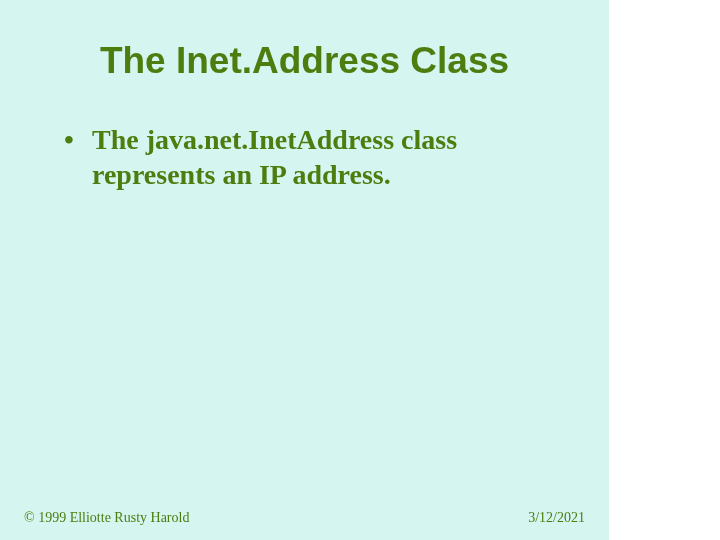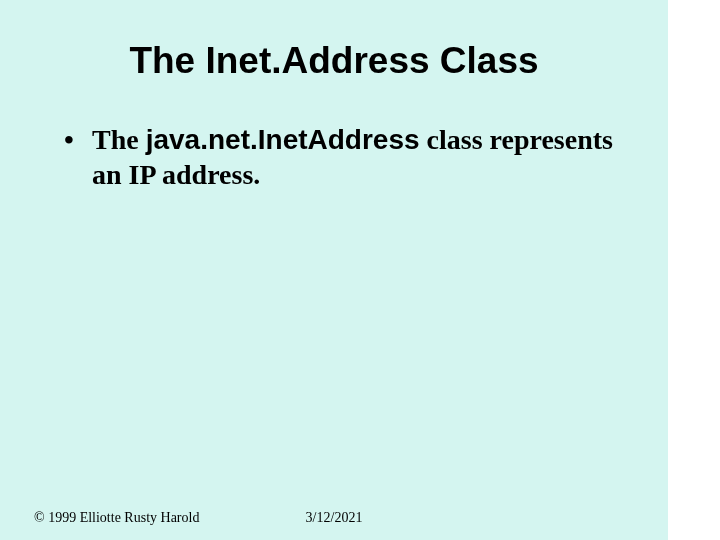--- a/index.html
+++ b/index.html
@@ -3,28 +3,28 @@
 <meta charset="utf-8">
 <style>
   html, body {
     margin: 0;
     padding: 0;
     width: 720px;
     height: 540px;
     overflow: hidden;
   }
   .slide {
-    width: 668px;
+    width: 609px;
     height: 540px;
     background: #d4f5f0;
     box-sizing: border-box;
     padding: 30px 48px 20px 48px;
     position: relative;
     font-family: "Times New Roman", Times, serif;
-    color: #000000;
+    color: #4d7c0f;
   }
   .title {
     text-align: center;
     font-family: Arial, Helvetica, sans-serif;
     font-weight: 700;
     font-size: 37px;
     margin: 10px 0 40px 0;
   }
   ul.bullets {
     list-style: none;
@@ -41,42 +41,42 @@
   }
   ul.bullets > li::before {
     content: "•";
     position: absolute;
     left: 6px;
     top: 0;
     font-size: 28px;
     line-height: 1.25;
   }
   .mono {
-    font-family: Liberation Sans, sans-serif;
+    font-family: Liberation Serif, serif;
     font-weight: 700;
   }
   .footer {
     position: absolute;
     left: 24px;
     right: 24px;
     bottom: 14px;
     font-family: "Times New Roman", serif;
     font-size: 14px;
   }
   .footer-left {
     position: absolute;
-    left: 10px;
+    left: 0;
     bottom: 0;
   }
   .footer-center {
     position: absolute;
     left: 0;
     right: 0;
     bottom: 0;
-    text-align: center;
+    text-align: right;
   }
 </style>
 </head>
 <body>
 
 <div class="slide">
   <div class="title">The Inet.Address Class</div>
 
   <ul class="bullets">
     <li>

